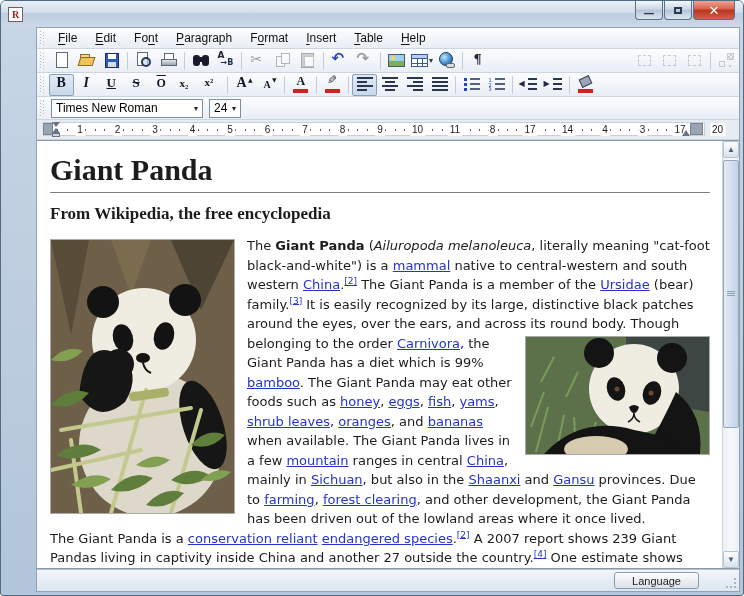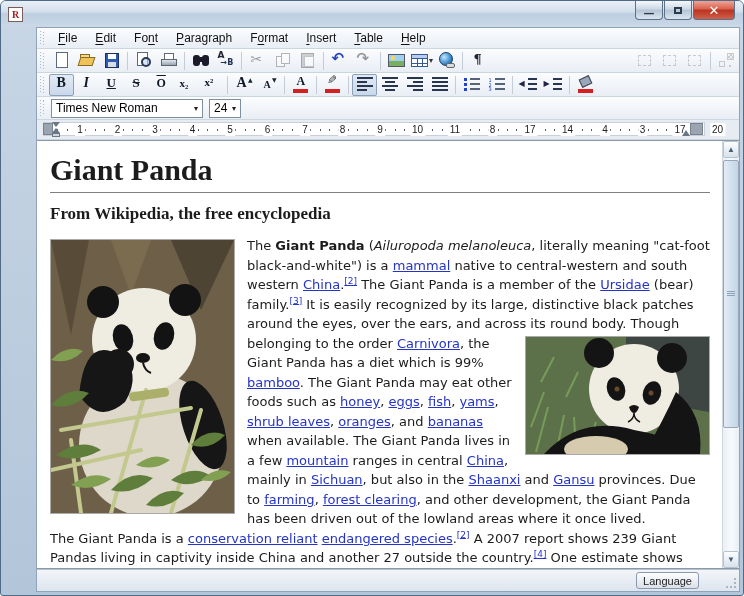--- a/index.html
+++ b/index.html
@@ -171,21 +171,21 @@
   .strack { flex:1; position:relative;
       background:linear-gradient(to right,#e9eff5,#f7fafc 50%,#e9eff5); }
   .sthumb { position:absolute; left:0; right:0; top:2px; height:268px; border:1px solid #96a7ba; border-radius:2px;
       background:linear-gradient(to right,#e3ecf5,#c3d4e6); cursor:grab; }
   .sgrip { position:absolute; left:3px; right:3px; top:50%; height:5px; margin-top:-3px;
       background:repeating-linear-gradient(to bottom,#8fa3b8 0 1px,transparent 1px 2px); display:block; }
 
   
   .statusbar { height:22px; background:linear-gradient(#f2f5f9,#dde5ee); border-top:1px solid #b7c1cc;
       display:flex; align-items:center; justify-content:flex-end; position:relative; }
-  .lang-btn { margin-right:40px; height:17px; padding:0 6px; font:11px "Liberation Sans",sans-serif; color:#222;
+  .lang-btn { margin-right:40px; height:17px; padding:0 17px; font:11px "Liberation Sans",sans-serif; color:#222;
       background:linear-gradient(#fdfdfe,#dbe1e9); border:1px solid #8a99ac; border-radius:3px; cursor:pointer; }
   .resize-grip { position:absolute; right:2px; bottom:2px; width:12px; height:12px;
       background:
         linear-gradient(#aab6c2 0 0) 9px 9px/2px 2px no-repeat,
         linear-gradient(#aab6c2 0 0) 9px 5px/2px 2px no-repeat,
         linear-gradient(#aab6c2 0 0) 5px 9px/2px 2px no-repeat,
         linear-gradient(#aab6c2 0 0) 9px 1px/2px 2px no-repeat,
         linear-gradient(#aab6c2 0 0) 1px 9px/2px 2px no-repeat; }
 </style>
 </head>

